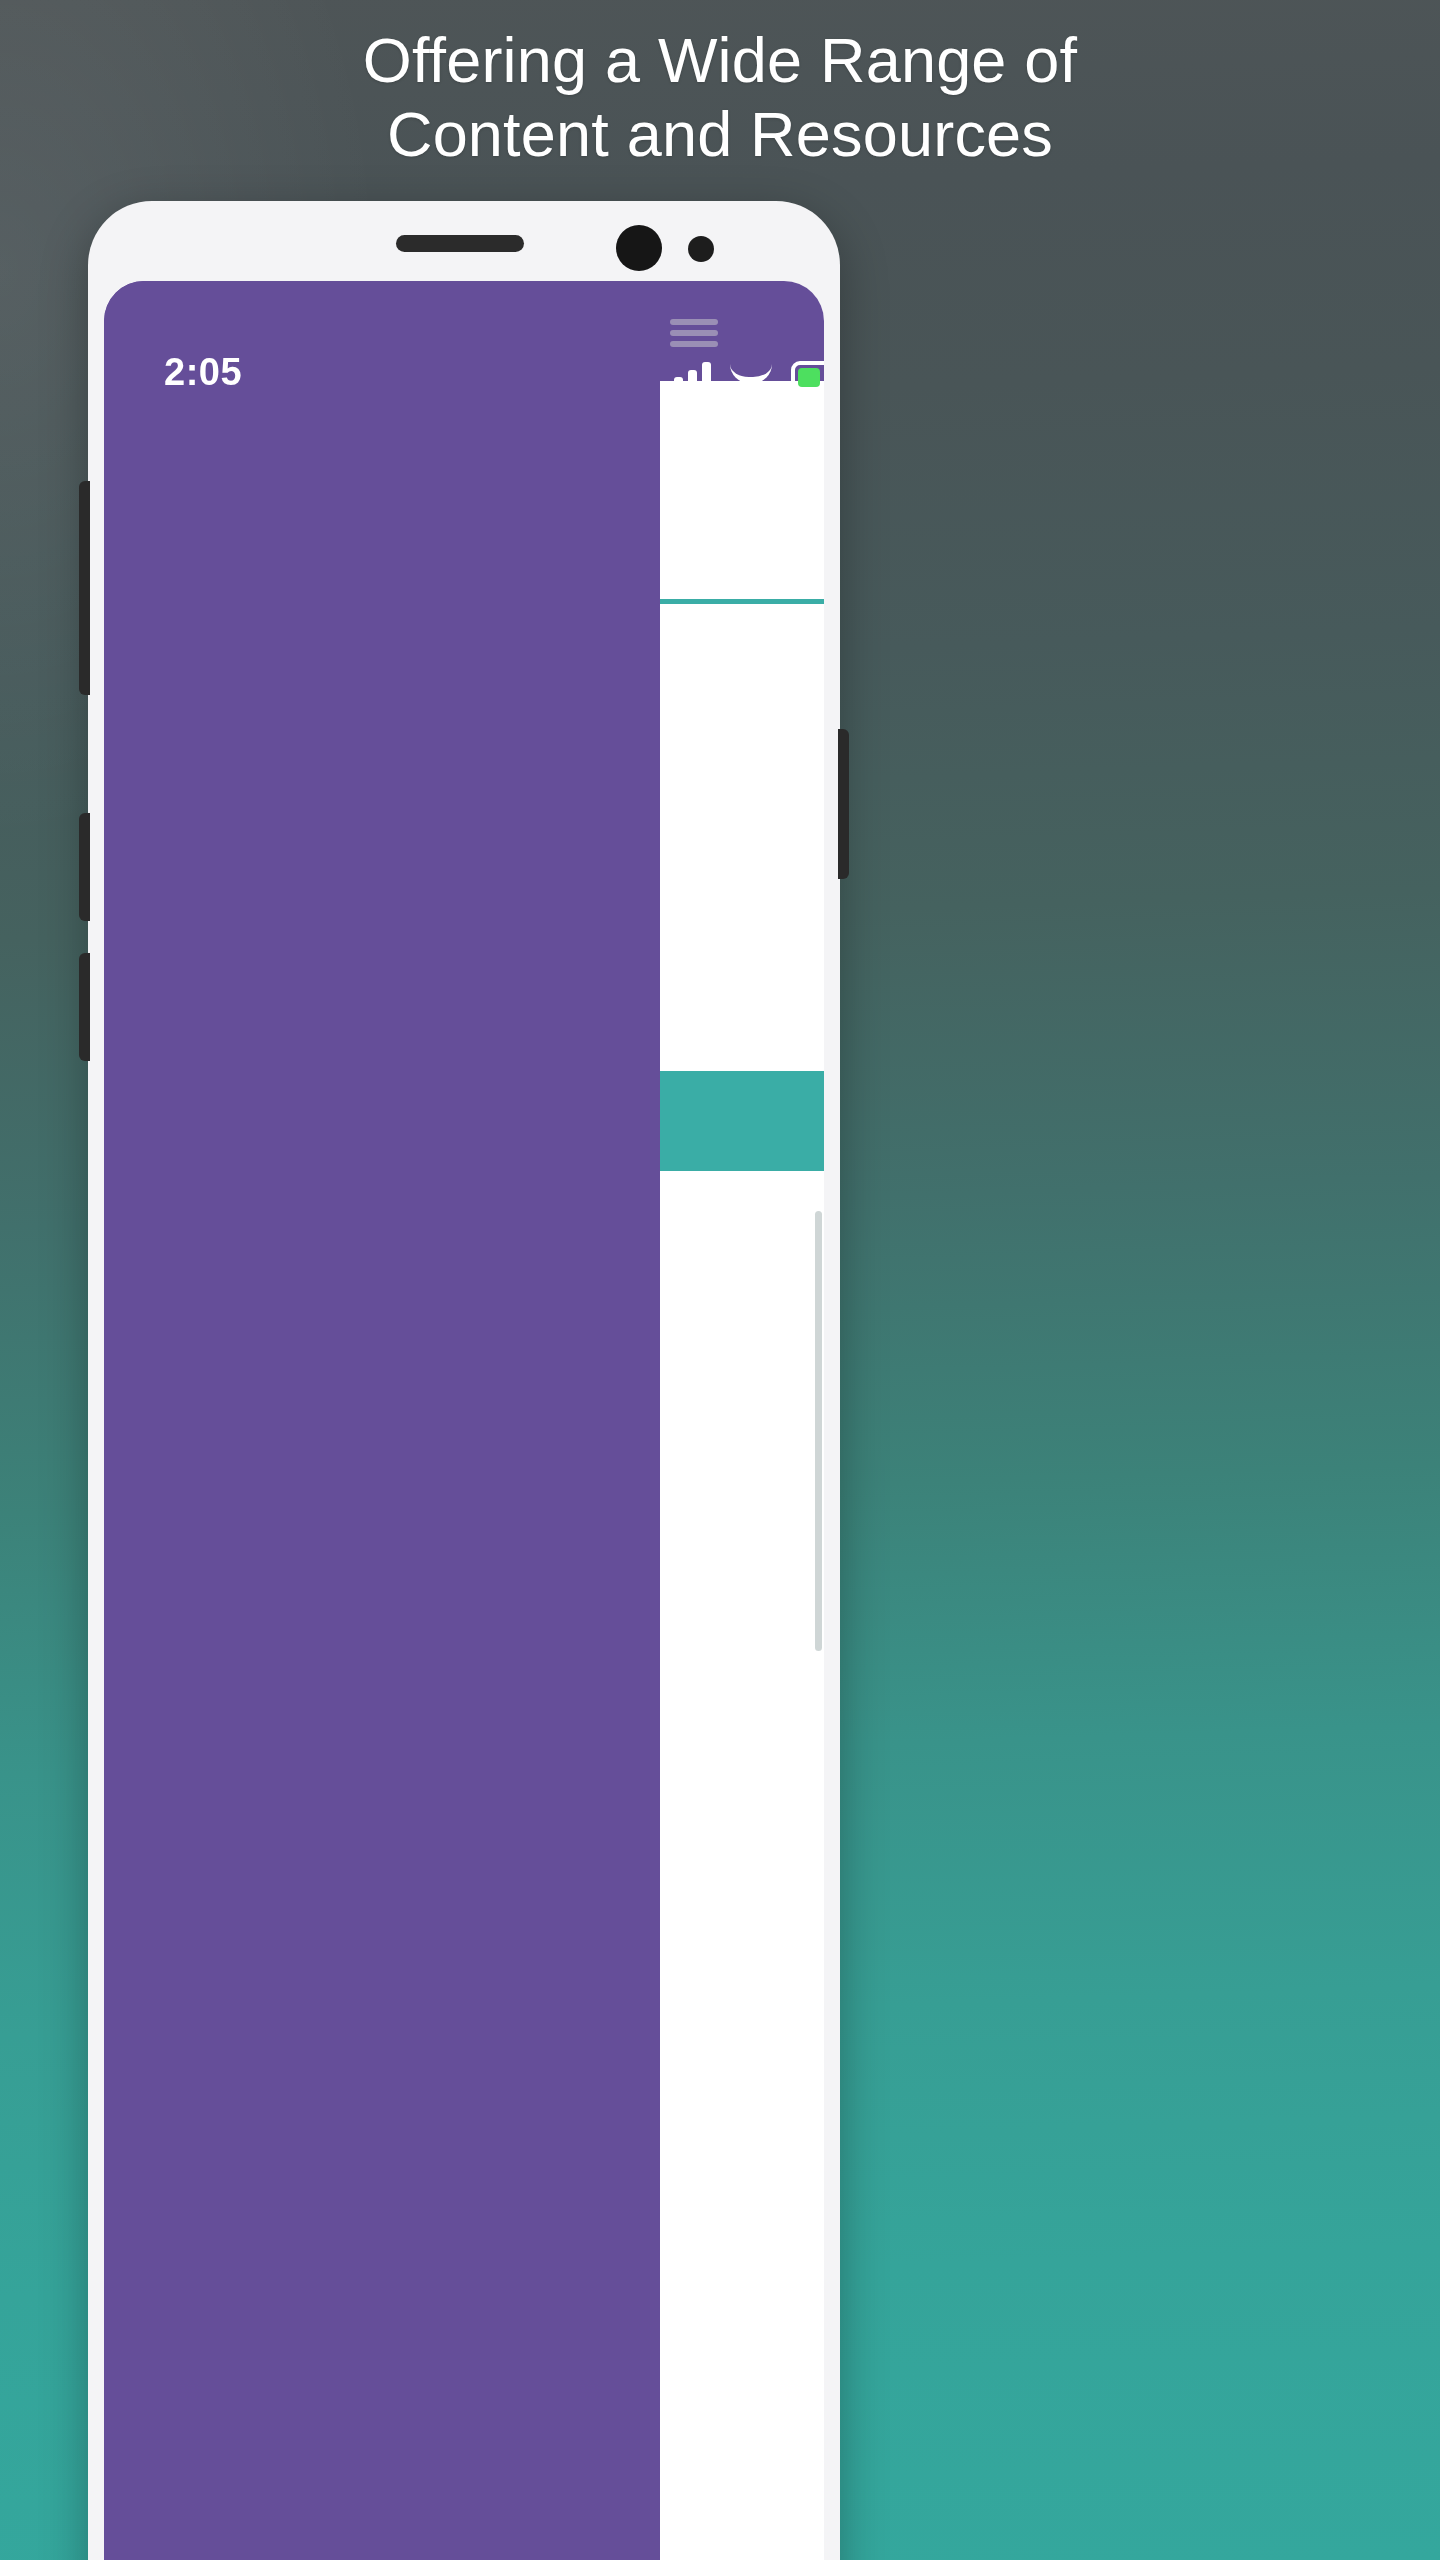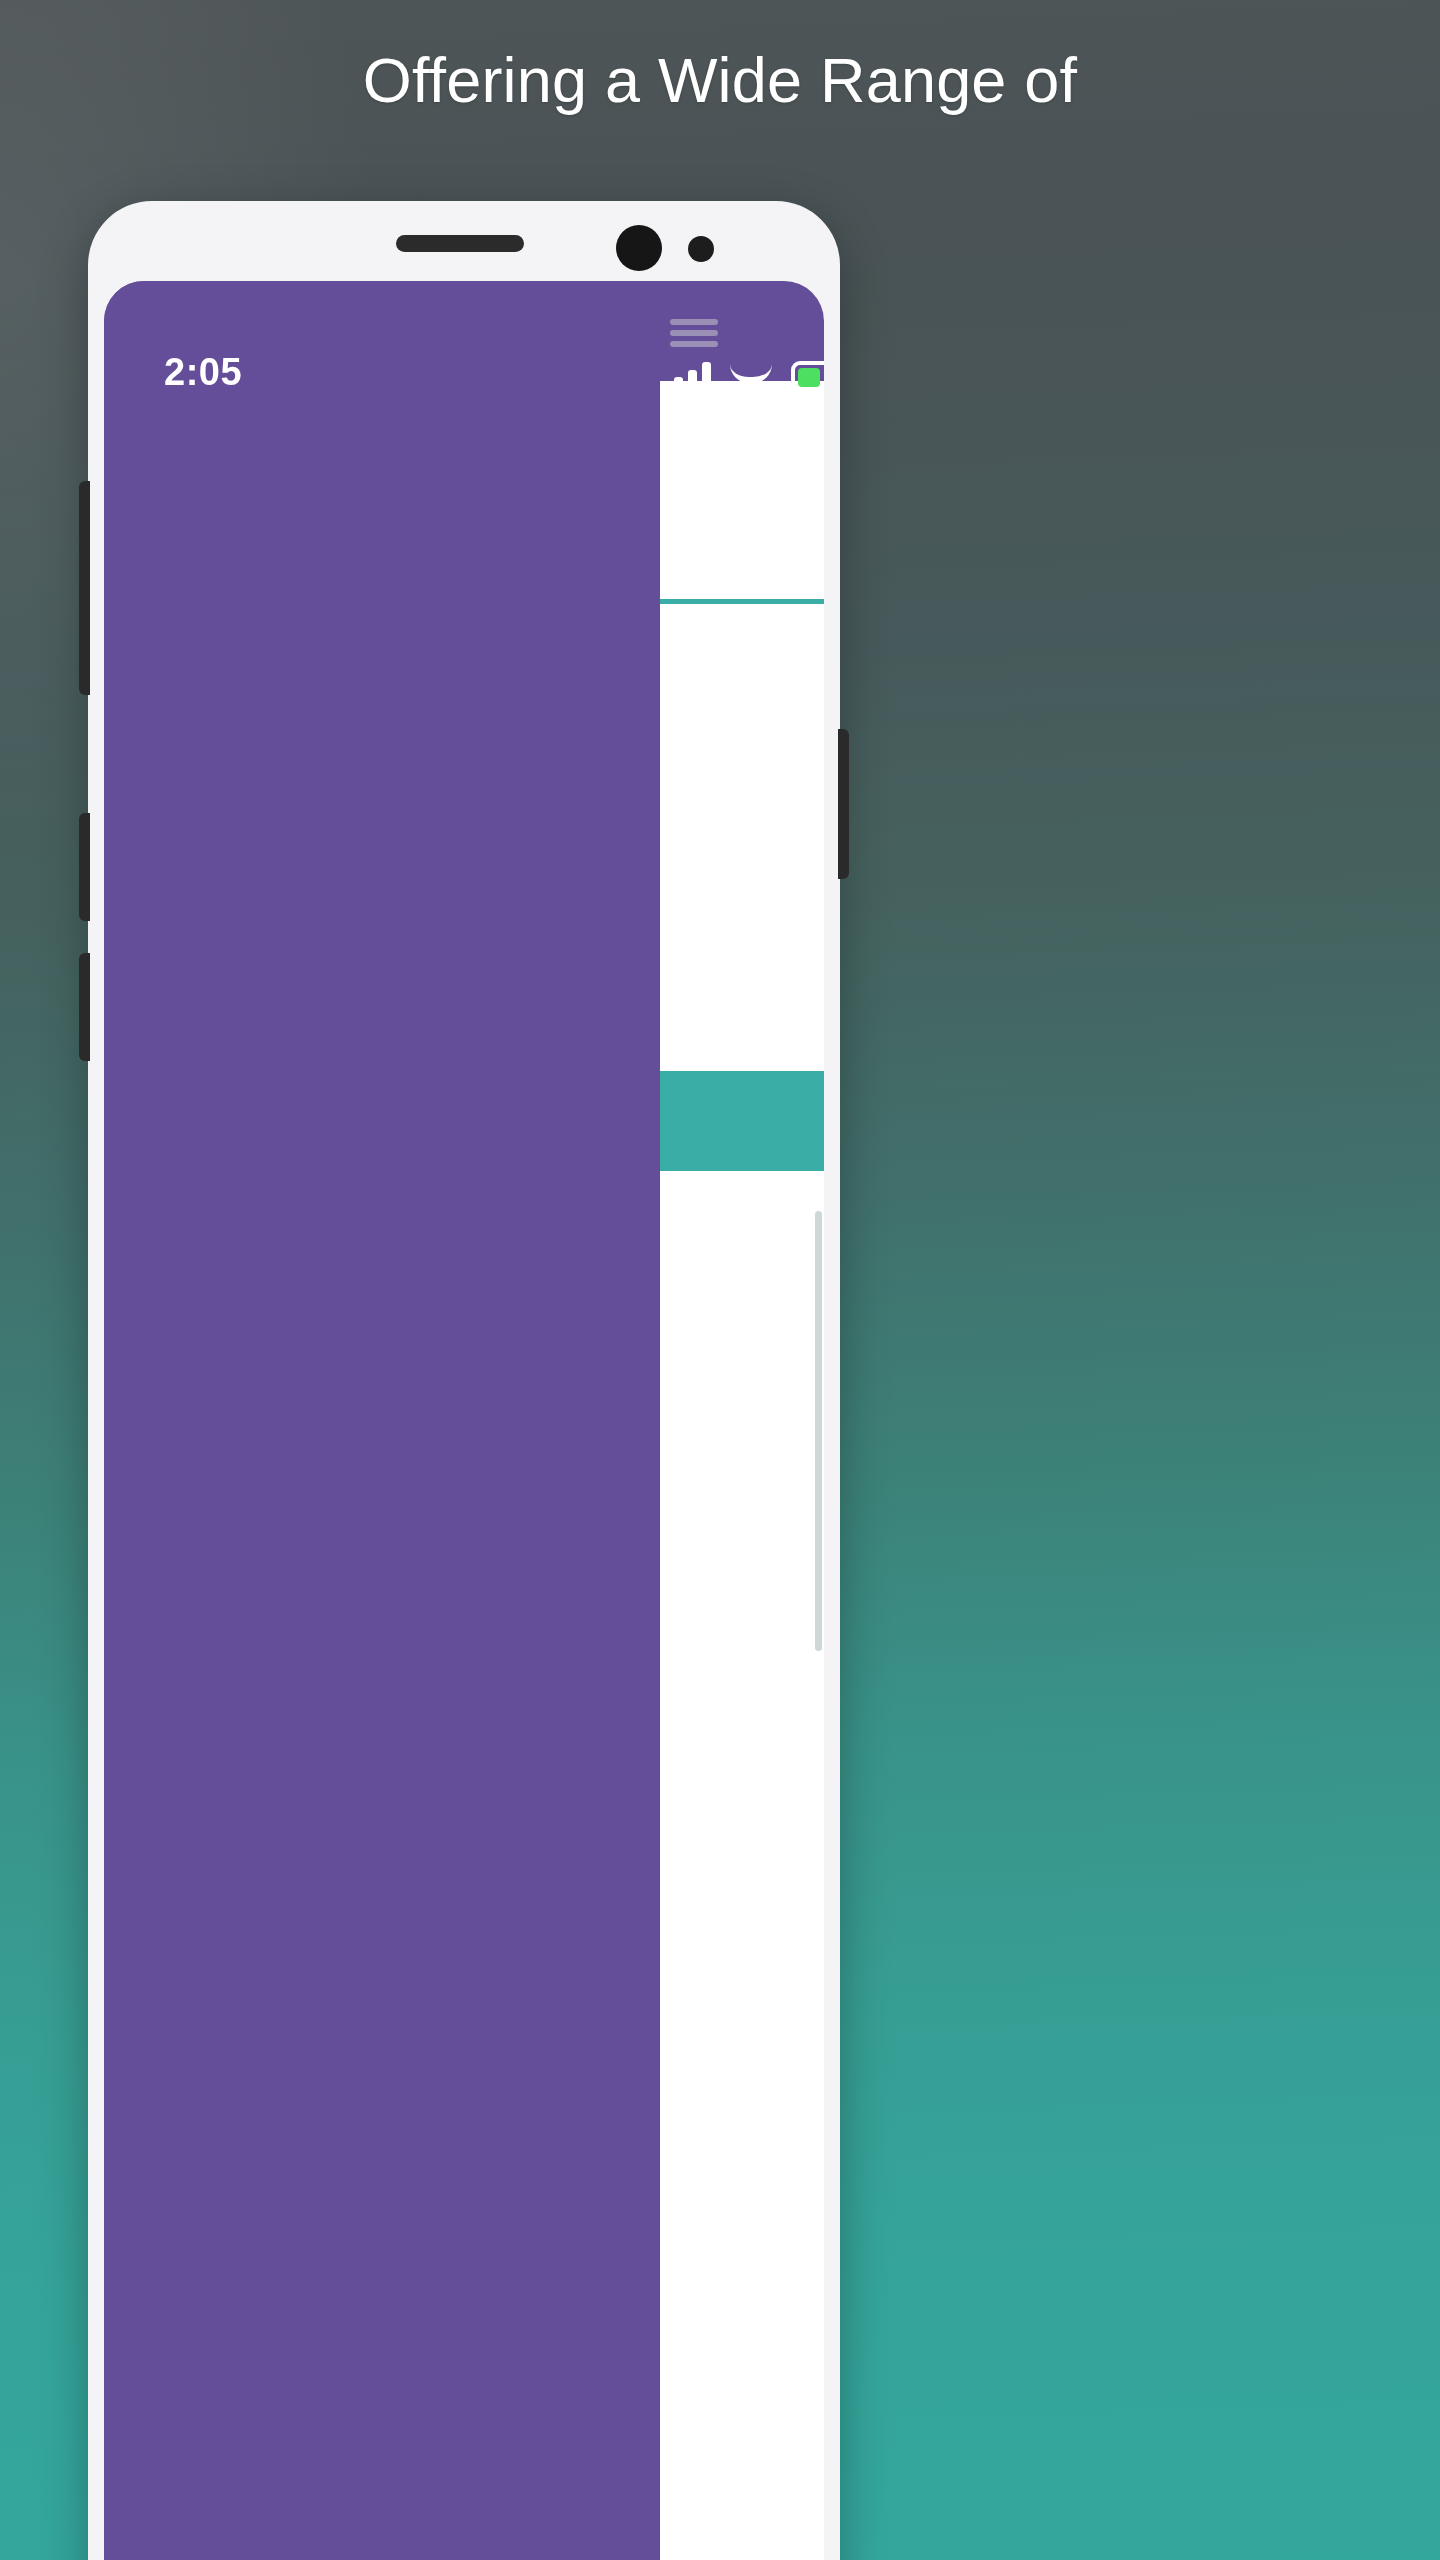--- a/index.html
+++ b/index.html
@@ -20,21 +20,20 @@
     pointer-events:none;
   }
 
   
   .headline{
     position:absolute; top:24px; left:0; width:1440px;
     text-align:center; color:#ffffff;
     font-size:63px; line-height:1.17; font-weight:300;
     letter-spacing:0.2px;
     text-shadow:0 1px 3px rgba(0,0,0,0.18);
-    margin-top:20px;
   }
   .headline .l2{ display:block; }
 
   
   .phone{
     position:absolute; left:88px; top:201px;
     width:752px; height:2440px;
     background:#f4f4f6;
     border-radius:64px 64px 0 0;
     box-shadow:0 14px 48px rgba(0,0,0,0.30);
@@ -241,20 +240,21 @@
   .mi-label.reg{ font-weight:400; }
   .mi-icon svg{ display:block; }
 </style>
 </head>
 <body>
 
 <div class="bg-vignette"></div>
 
 <div class="headline">
   <span>Offering a Wide Range of</span>
+  <span class="l2">Content and Resources</span>
 </div>
 
 <div class="phone">
 
   <div class="notch-speaker"></div>
   <div class="cam-big"></div>
   <div class="cam-small"></div>
 
   <div class="side-btn sb1"></div>
   <div class="side-btn sb2"></div>

